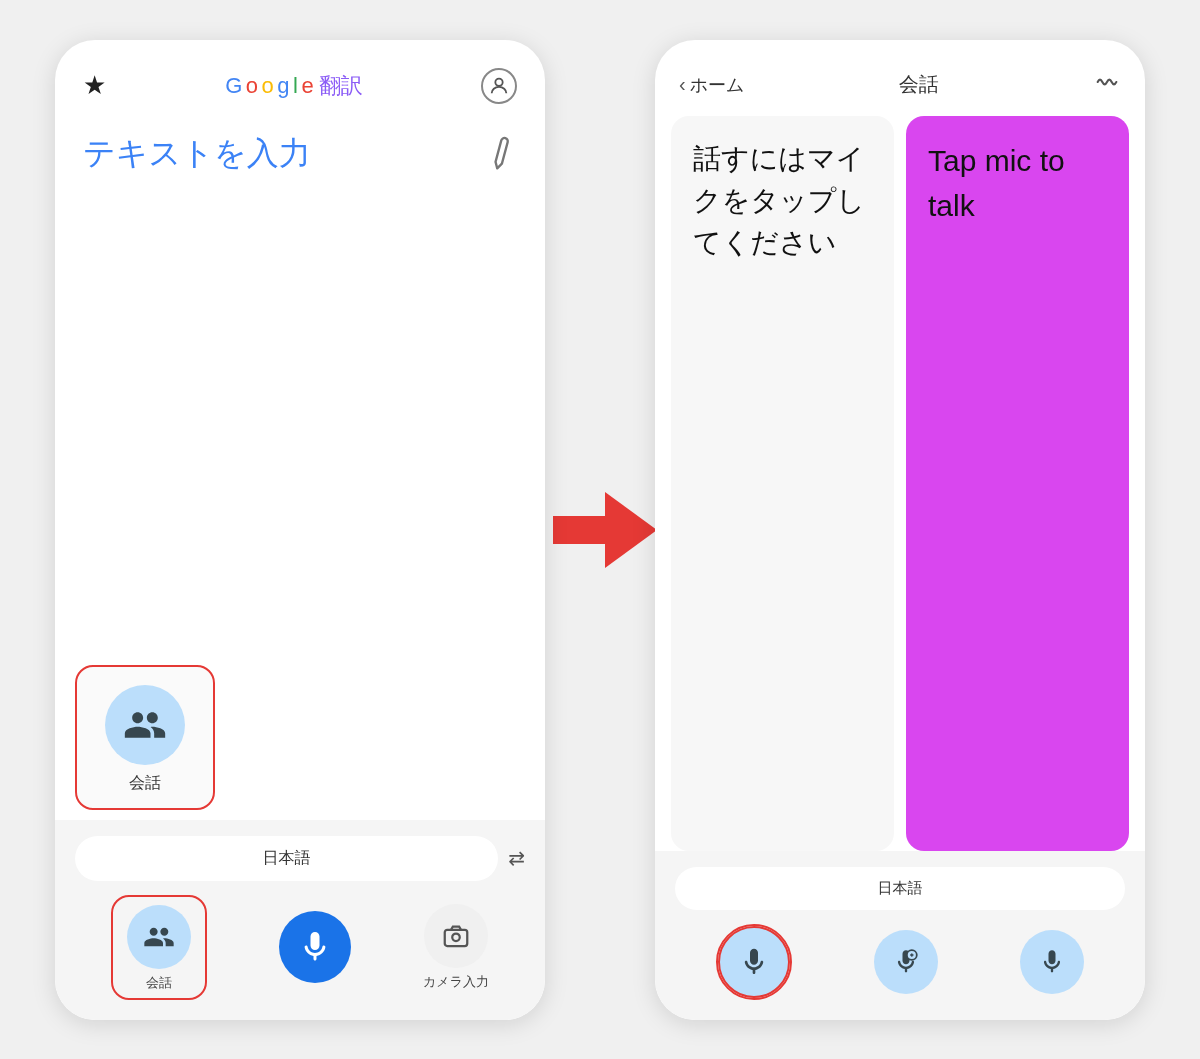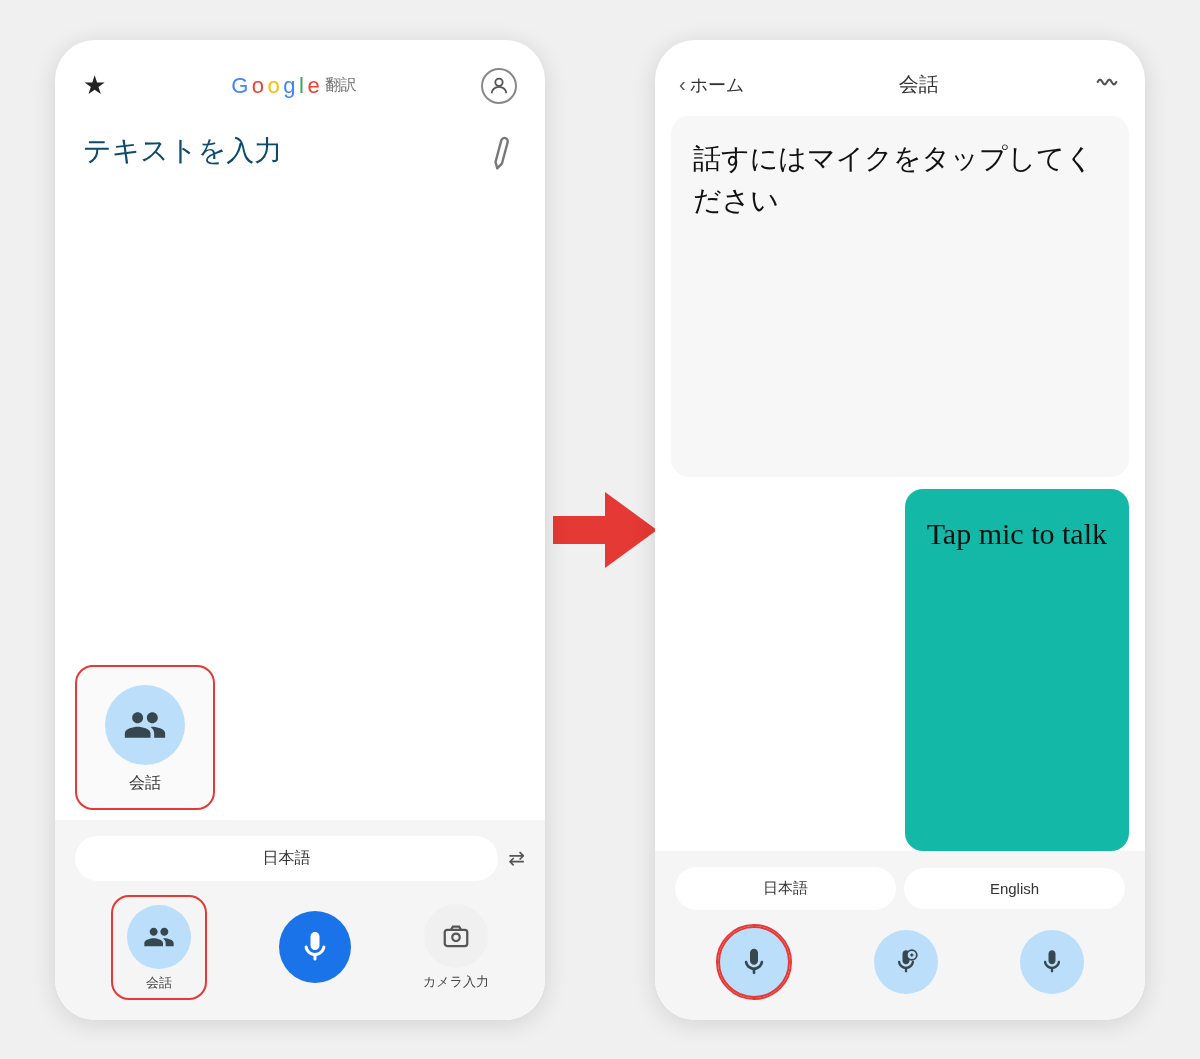--- a/index.html
+++ b/index.html
@@ -44,22 +44,22 @@
       gap: 4px;
       font-size: 22px;
       font-weight: 500;
       letter-spacing: -0.5px;
     }
     .g-blue { color: #4285F4; }
     .g-red { color: #EA4335; }
     .g-yellow { color: #FBBC05; }
     .g-green { color: #34A853; }
     .logo-translate-text {
-      font-size: 16px;
-      color: #737373;
+      font-size: 22px;
+      color: #8b5cf6;
       margin-left: 2px;
       font-weight: 400;
     }
 
     .star-icon {
       font-size: 26px;
       color: #222;
     }
 
     .profile-icon {
@@ -81,22 +81,22 @@
       flex-direction: column;
     }
 
     .input-placeholder-row {
       display: flex;
       align-items: flex-start;
       justify-content: space-between;
     }
 
     .input-placeholder-text {
-      font-size: 28px;
-      color: #0c4a6e;
+      font-size: 32px;
+      color: #3b82f6;
       font-weight: 300;
     }
 
     .edit-icon {
       font-size: 24px;
       color: #666;
       margin-top: 6px;
       transform: rotate(-30deg);
       display: inline-block;
     }
@@ -274,53 +274,50 @@
 
     .wave-icon {
       font-size: 24px;
       color: #555;
     }
 
     
     .right-content {
       flex: 1;
       display: flex;
-      flex-direction: column;
       padding: 0 16px;
       gap: 12px;
       overflow: hidden;
-      align-items: flex-end;
     }
 
     .transcript-box {
       background: #f7f7f7;
       border-radius: 18px;
       padding: 22px 22px 22px 22px;
       flex: 1;
       display: flex;
       flex-direction: column;
       justify-content: flex-start;
     }
 
     .transcript-text-ja {
       font-size: 28px;
       color: #111;
       line-height: 1.5;
       font-weight: 400;
     }
 
     .transcript-box-en {
-      background: #14b8a6;
+      background: #d946ef;
       border-radius: 18px;
       padding: 22px 22px 22px 22px;
       flex: 1;
       display: flex;
       flex-direction: column;
       justify-content: flex-start;
-      font-family: Liberation Serif, serif;
     }
 
     .transcript-text-en {
       font-size: 30px;
       color: #111;
       line-height: 1.5;
       font-weight: 400;
     }
 
     
@@ -499,21 +496,20 @@
 
     <div class="transcript-box-en">
       <span class="transcript-text-en">Tap mic to talk</span>
     </div>
   </div>
 
   <div class="right-bottom-bar">
 
     <div class="lang-switcher-right">
       <button class="lang-btn-right">日本語</button>
-      <button class="lang-btn-right">English</button>
     </div>
 
     <div class="right-bottom-actions">
 
       <div style="border: 2.5px solid #e53935; border-radius: 50%; display: inline-flex;">
         <div class="action-circle-mic-highlight">
           <svg width="32" height="32" viewBox="0 0 24 24" fill="#37474F">
             <path d="M12 14c1.66 0 3-1.34 3-3V5c0-1.66-1.34-3-3-3S9 3.34 9 5v6c0 1.66 1.34 3 3 3zm5.91-3c-.49 0-.9.36-.98.85C16.52 14.2 14.47 16 12 16s-4.52-1.8-4.93-4.15c-.08-.49-.49-.85-.98-.85-.61 0-1.09.54-1 1.14.49 3 2.89 5.35 5.91 5.78V20c0 .55.45 1 1 1s1-.45 1-1v-2.08c3.02-.43 5.42-2.78 5.91-5.78.1-.6-.39-1.14-1-1.14z"></path>
           </svg>
         </div>

